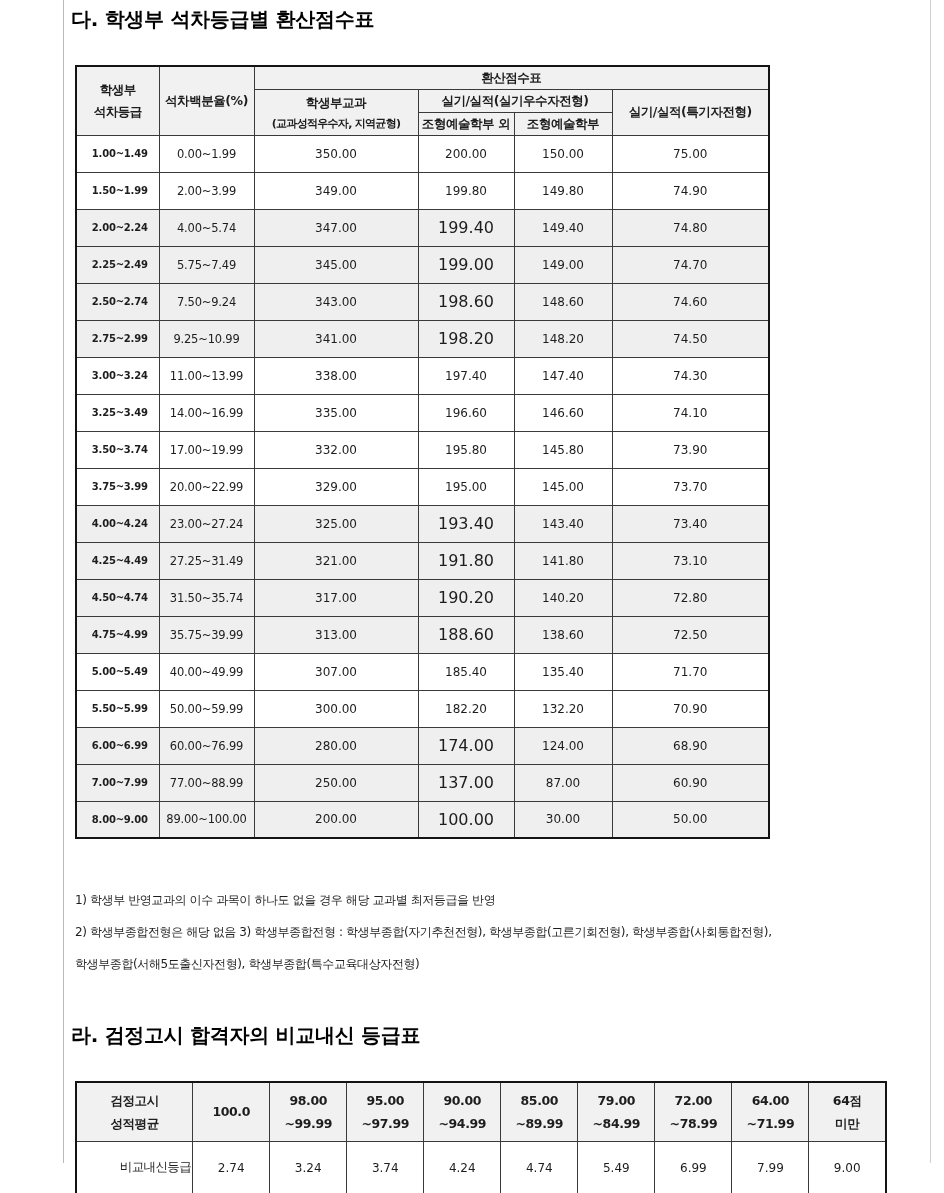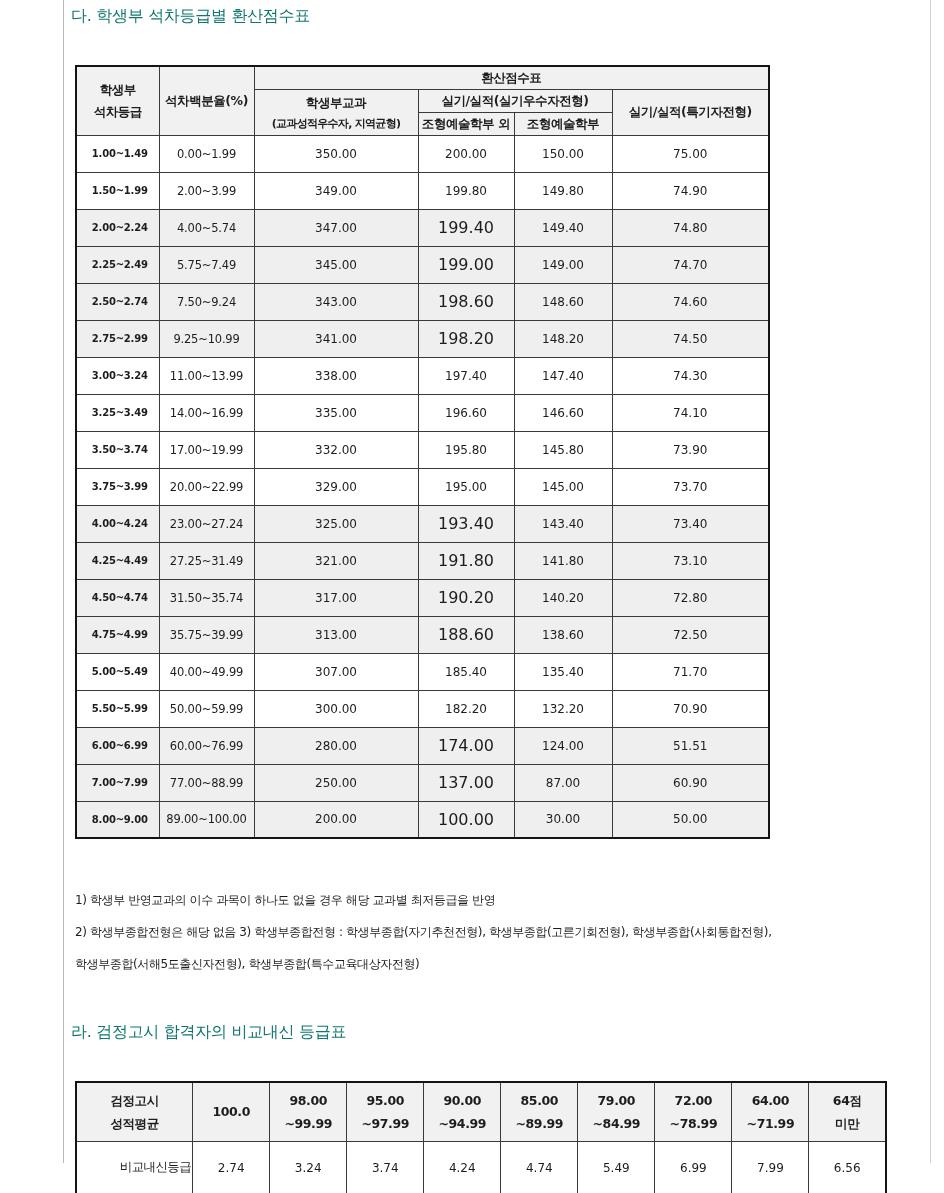--- a/index.html
+++ b/index.html
@@ -38,23 +38,23 @@
 
   .content {
     position: absolute;
     left: 64px;
     top: 0;
     width: 866px;
   }
 
   
   .section-heading {
-    font-size: 16px;
-    font-weight: 400;
-    color: #0f766e;
+    font-size: 20px;
+    font-weight: 700;
+    color: #000000;
     letter-spacing: -0.3px;
     white-space: nowrap;
   }
   #heading-da { position: absolute; left: 7px; top: 6px; }
   #heading-ra { position: absolute; left: 7px; top: 1022px; }
 
   
   table {
     border-collapse: collapse;
     table-layout: fixed;
@@ -336,21 +336,21 @@
           <td class="c-prac-a">182.20</td>
           <td class="c-prac-b">132.20</td>
           <td class="c-spec">70.90</td>
         </tr>
         <tr class="shaded">
           <td class="c-grade">6.00~6.99</td>
           <td class="c-pct">60.00~76.99</td>
           <td class="c-subj">280.00</td>
           <td class="c-prac-a">174.00</td>
           <td class="c-prac-b">124.00</td>
-          <td class="c-spec">51.51</td>
+          <td class="c-spec">68.90</td>
         </tr>
         <tr class="shaded">
           <td class="c-grade">7.00~7.99</td>
           <td class="c-pct">77.00~88.99</td>
           <td class="c-subj">250.00</td>
           <td class="c-prac-a">137.00</td>
           <td class="c-prac-b">87.00</td>
           <td class="c-spec">60.90</td>
         </tr>
         <tr class="shaded">
@@ -406,18 +406,18 @@
       <tr id="ged-value-row">
         <td class="c-label">비교내신등급</td>
       <td>2.74</td>
           <td>3.24</td>
           <td>3.74</td>
           <td>4.24</td>
           <td>4.74</td>
           <td>5.49</td>
           <td>6.99</td>
           <td>7.99</td>
-          <td>6.56</td>
+          <td>9.00</td>
         </tr>
     </tbody>
   </table>
 
 </div>
 
 </body></html>

